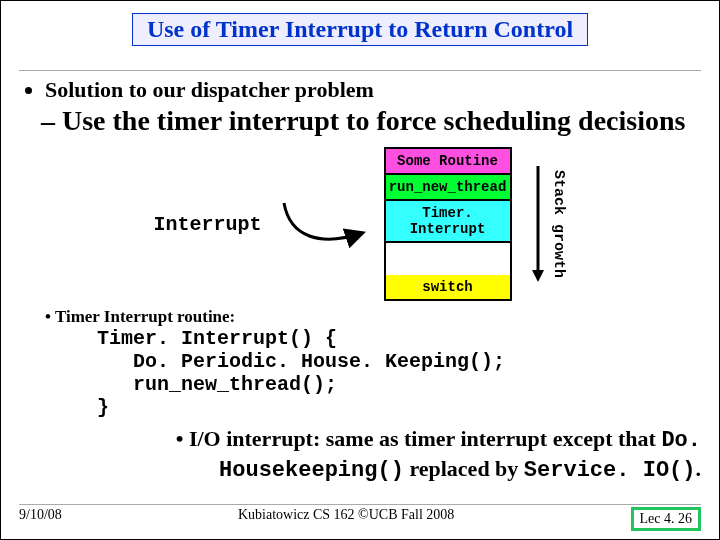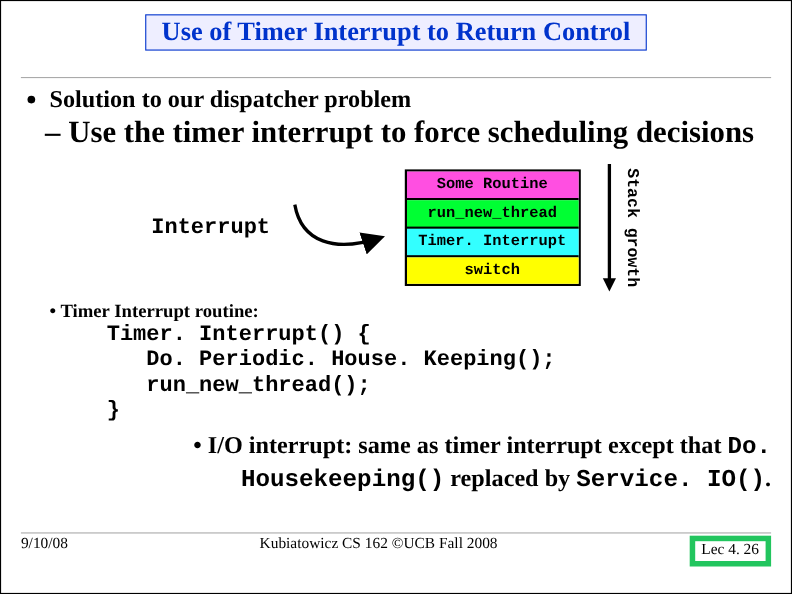--- a/index.html
+++ b/index.html
@@ -8,38 +8,38 @@
   .title-wrap { display: flex; justify-content: center; margin-bottom: 24px; }
   .title { color: #0033cc; font-size: 24px; font-weight: bold; border: 1px solid #0033cc; background: #eef; padding: 2px 14px; }
   .divider { border: none; border-top: 1px solid #aaa; margin: 2px 0 6px 0; }
   ul.b1 { list-style: disc; padding-left: 26px; font-size: 22px; font-weight: bold; }
   ul.b1 > li { margin-bottom: 2px; }
   ul.b2 { list-style: none; padding-left: 22px; font-size: 28px; font-weight: bold; }
   ul.b2 > li::before { content: "– "; }
   .diagram-row { display: flex; align-items: center; justify-content: center; gap: 18px; margin: 10px 0 6px 0; }
   .interrupt-label { font-family: "Courier New", monospace; font-weight: bold; font-size: 20px; }
   .arrow-svg { width: 86px; height: 55px; flex: 0 0 auto; }
-  .stack { border: 2px solid #000; width: 160px; }
+  .stack { border: 2px solid #000; width: 128px; }
   .stack .cell { border-bottom: 2px solid #000; text-align: center; font-family: "Courier New", monospace; font-weight: bold; font-size: 14px; padding: 4px 2px; }
   .stack .cell:last-child { border-bottom: none; }
   .c-magenta { background:#ff4fe1; }
   .c-cyan    { background:#33ffff; }
   .c-green   { background:#00ff33; }
-  .c-yellow  { background:#ffff00; }
+  .c-yellow  { background:#ffff00;margin-top:32px; }
   .growth-col { display: flex; align-items: center; gap: 4px; }
   .growth-arrow-svg { width: 16px; height: 120px; }
   .vtext { writing-mode: vertical-rl; text-orientation: mixed; font-family: "Courier New", monospace; font-weight: bold; font-size: 15px; }
   .routine-intro { font-size: 17px; font-weight: bold; padding-left: 26px; }
   .routine-intro::before { content: "• "; }
   .code { font-family: "Courier New", monospace; font-weight: bold; font-size: 20px; white-space: pre; margin: 0 0 6px 78px; }
   .io-line { font-size: 22px; font-weight: bold; padding-left: 26px; line-height: 1.25; text-align: right; }
   .io-line::before { content: "• "; }
   .mono { font-family: "Courier New", monospace; }
-  .footer { position: absolute; left: 18px; right: 18px; bottom: 24px; display: flex; justify-content: space-between; font-size: 14px; color: #000; border-top: 1px solid #aaa; padding-top: 2px; }
-  .lecbox { border: 5px solid #22c55e; padding: 1px 6px; background: #fff; }
+  .footer { position: absolute; left: 18px; right: 18px; bottom: 8px; display: flex; justify-content: space-between; font-size: 14px; color: #000; border-top: 1px solid #aaa; padding-top: 2px; }
+  .lecbox { border: 3px solid #22c55e; padding: 1px 6px; background: #fff; }
 </style>
 </head>
 <body>
 
 <div class="slide">
 
   <div class="title-wrap">
     <div class="title">Use of Timer Interrupt to Return Control</div>
   </div>
   <hr class="divider">

